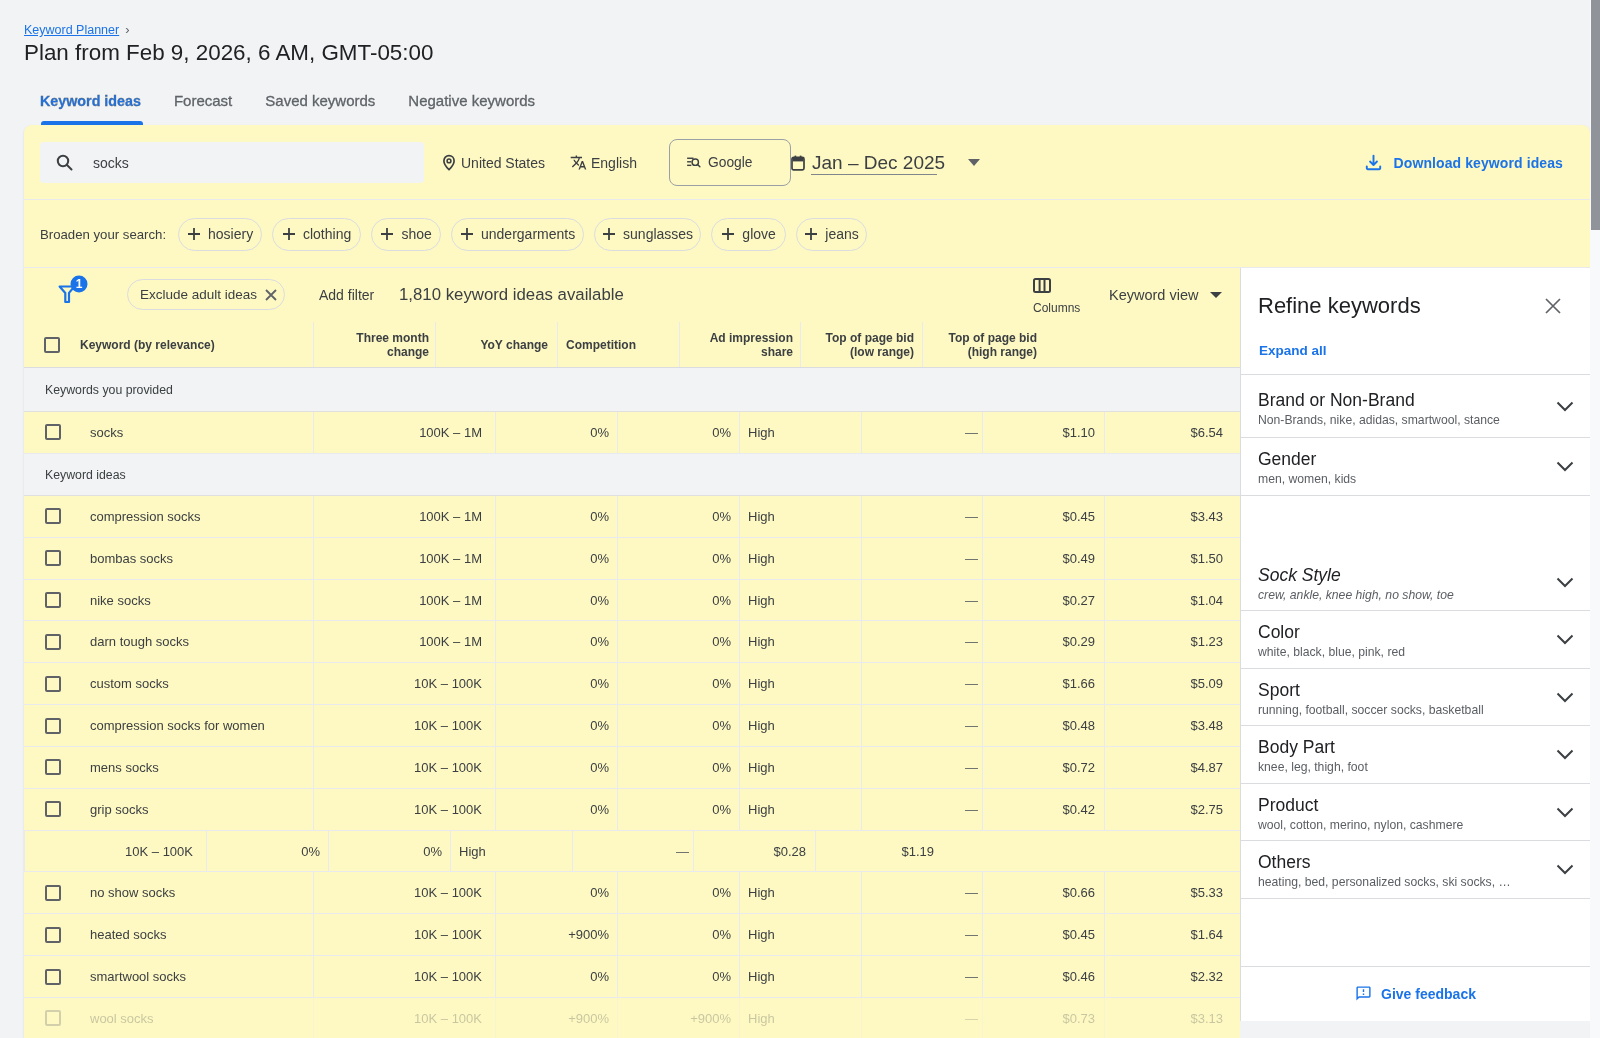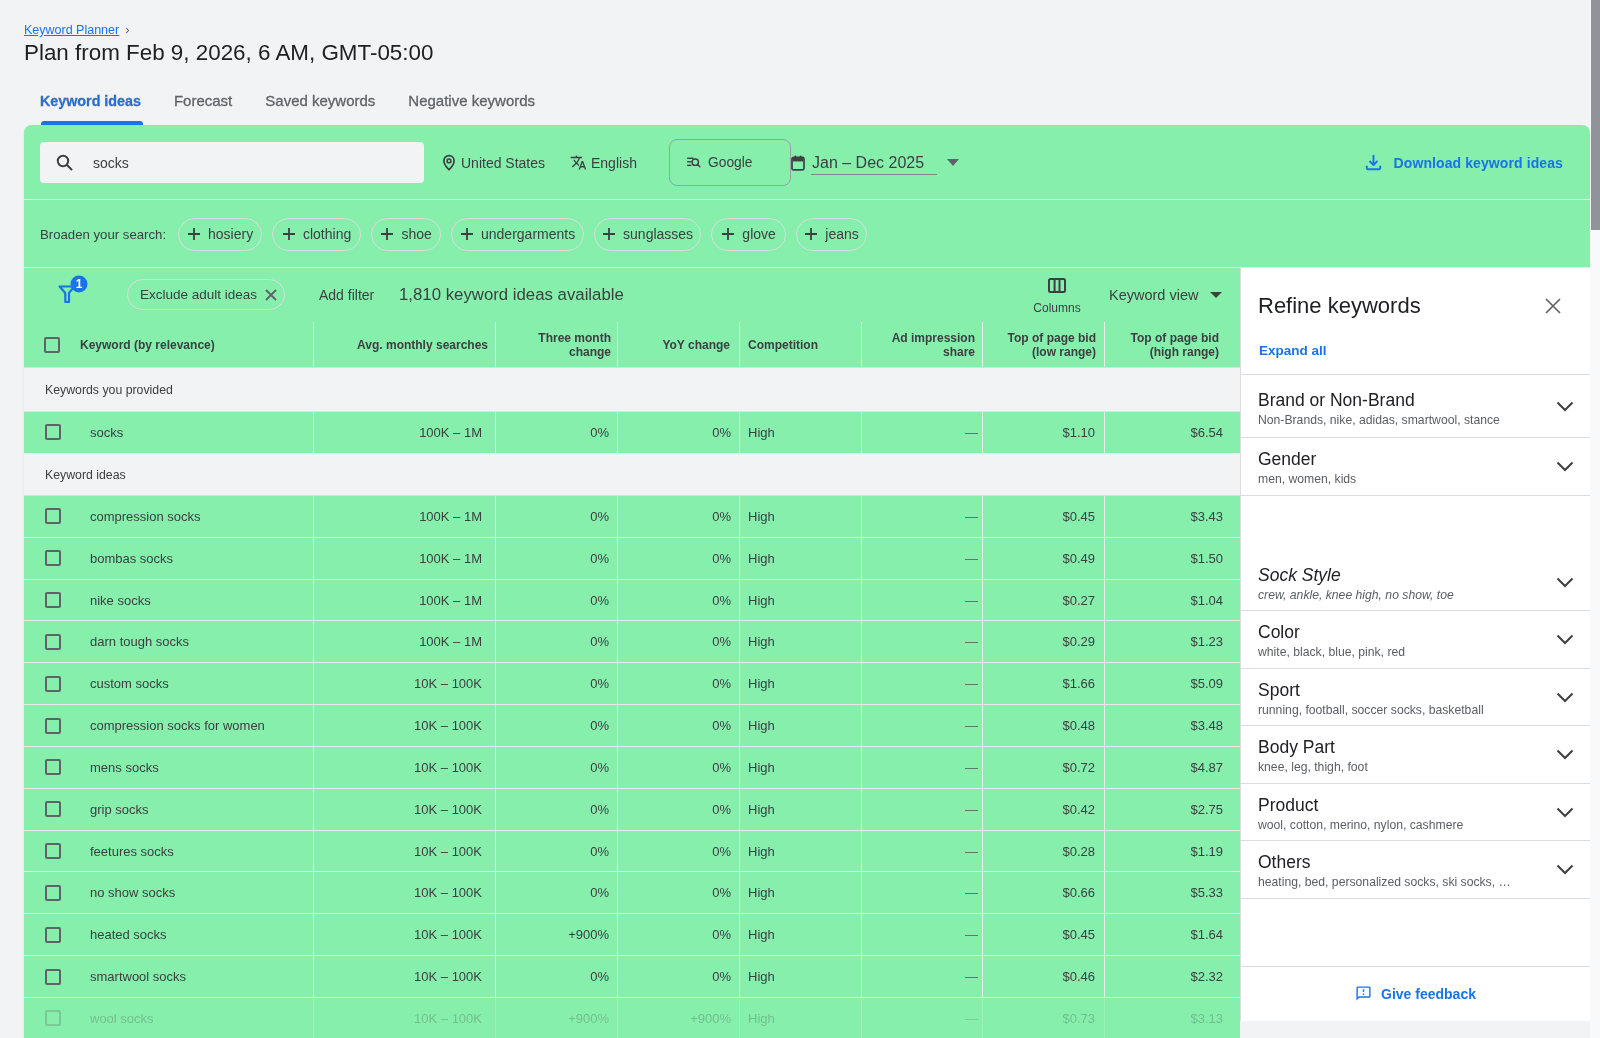--- a/index.html
+++ b/index.html
@@ -11,52 +11,52 @@
 .crumb a { color:#1a73e8; text-decoration:underline; }
 .crumb .chev { color:#5f6368; margin-left:6px; font-size:13px; }
 .title { position:absolute; left:24px; top:40px; font-size:22.4px; color:#202124; font-weight:400; letter-spacing:0; }
 
 .tabs { position:absolute; left:40px; top:92px; display:flex; }
 .tab { font-size:15px; color:#5f6368; margin-right:33px; -webkit-text-stroke:0.3px #5f6368; }
 .tab.active { color:#1a73e8; font-weight:700; font-size:14.3px; position:relative; padding-top:0.5px; }
 .tab.active .ul { position:absolute; left:1px; right:-2px; top:29px; height:4px; background:#1a73e8; border-radius:3px 3px 0 0; }
 
 
-.card { position:absolute; left:24px; top:125px; width:1566px; height:913px; background:#86efac; border-radius:8px 8px 0 0; box-shadow:0 1px 2px rgba(60,64,67,.15); }
+.card { position:absolute; left:24px; top:125px; width:1566px; height:913px; background:#fef9c3; border-radius:8px 8px 0 0; box-shadow:0 1px 2px rgba(60,64,67,.15); }
 
 
 .searchrow { position:absolute; left:0; top:0; width:100%; height:75px; border-bottom:1px solid #e8eaed; }
 .sinput { position:absolute; left:16px; top:17px; width:384px; height:41px; background:#f1f3f4; border-radius:4px; display:flex; align-items:center; }
 .sinput svg { margin-left:16px; }
 .sinput span { margin-left:20px; font-size:14px; color:#3c4043; }
 .opt { position:absolute; top:0; height:75px; display:flex; align-items:center; font-size:14px; color:#3c4043; }
 .opt svg { margin-right:4px; }
 .gbox { position:absolute; left:645px; top:14px; width:122px; height:47px; border:1px solid #9aa0a6; border-radius:8px; display:flex; align-items:center; padding-left:15px; font-size:13.8px; color:#3c4043; }
 .gbox svg { margin-right:6px; }
 .daterange { position:absolute; left:767px; top:0; height:75px; display:flex; align-items:center; }
-.daterange .dtxt { font-size:16px; color:#3c4043; margin-left:7px; }
+.daterange .dtxt { font-size:19px; color:#3c4043; margin-left:7px; }
 .dunder { position:absolute; left:787px; top:49px; width:126px; border-bottom:1px solid #80868b; }
 .dtri { width:0; height:0; border-left:6.5px solid transparent; border-right:6.5px solid transparent; border-top:7px solid #5f6368; margin-left:23px; }
 .dl { position:absolute; right:27px; top:0; height:75px; display:flex; align-items:center; color:#1a73e8; font-size:14px; font-weight:700; letter-spacing:0.1px; }
 .dl svg { margin-right:9px; }
 
 
 .broaden { position:absolute; left:0; top:76px; width:100%; height:67px; border-bottom:1px solid #e8eaed; display:flex; align-items:center; }
 .broaden .lbl { font-size:13.2px; color:#3c4043; margin-left:16px; }
 .chip { height:33px; border:1px solid #dadce0; border-radius:17px; display:flex; align-items:center; justify-content:center; font-size:14px; color:#3c4043; margin-left:10px; }
 .chip svg { margin-right:7px; }
 
 
 .filterrow { position:absolute; left:0; top:143px; width:1216px; height:54px; }
 .funnel { position:absolute; left:33px; top:7px; }
 .fchip { position:absolute; left:103px; top:11px; height:31px; border:1px solid #dadce0; border-radius:16px; display:flex; align-items:center; font-size:13.5px; color:#3c4043; padding:0 6px 0 12px; }
 .fchip svg { margin-left:7px; }
 .addfilter { position:absolute; left:295px; top:0; height:54px; display:flex; align-items:center; font-size:14px; color:#3c4043; }
 .kcount { position:absolute; left:375px; top:0; height:54px; display:flex; align-items:center; font-size:16.8px; color:#3c4043; }
-.colbtn { position:absolute; left:1009px; top:10px; width:48px; text-align:center; }
+.colbtn { position:absolute; left:1009px; top:10px; width:48px; }
 .colbtn .ctxt { font-size:12px; color:#3c4043; margin-top:4px; }
 .kview { position:absolute; left:1085px; top:0; height:54px; display:flex; align-items:center; font-size:14.5px; color:#3c4043; }
 .kview .tri { width:0; height:0; border-left:6px solid transparent; border-right:6px solid transparent; border-top:6.5px solid #3c4043; margin-left:12px; }
 
 
 .thead { position:absolute; left:0; top:197px; width:1216px; height:46px; border-bottom:1px solid #dadce0; display:flex; font-weight:700; font-size:12px; color:#3c4043; }
 .band { position:absolute; left:0; width:1216px; background:#f1f3f4; border-bottom:1px solid #e0e0e0; display:flex; align-items:center; font-size:12.3px; color:#3c4043; padding-left:21px; }
 .rows { position:absolute; left:0; top:371px; width:1216px; }
 .row { height:41.83px; border-bottom:1px solid #e8eaed; display:flex; align-items:center; font-size:13px; color:#3c4043; }
 .row.first { position:absolute; left:0; top:287px; width:1216px; }
@@ -212,21 +212,20 @@
           <line x1="6.6" y1="1" x2="6.6" y2="14" stroke="#3c4043" stroke-width="2"></line>
           <line x1="11.5" y1="1" x2="11.5" y2="14" stroke="#3c4043" stroke-width="2"></line>
         </svg>
       <div class="ctxt">Columns</div>
     </div>
     <div class="kview">Keyword view<span class="tri"></span></div>
   </div>
 
   <div class="thead">
     <div class="c c1"><span class="cb"></span>Keyword (by relevance)</div>
-    <div class="c c2">Avg. monthly searches</div>
     <div class="c c3">Three month<br>change</div>
     <div class="c c4">YoY change</div>
     <div class="c c5">Competition</div>
     <div class="c c6">Ad impression<br>share</div>
     <div class="c c7">Top of page bid<br>(low range)</div>
     <div class="c c8">Top of page bid<br>(high range)</div>
   </div>
 
   <div class="band" style="top:243px; height:44px;">Keywords you provided</div>
 
@@ -336,21 +335,20 @@
       <div class="c c3">0%</div>
       <div class="c c4">0%</div>
       <div class="c c5">High</div>
       <div class="c c6">
           <span class="dash">—</span>
         </div>
       <div class="c c7">$0.42</div>
       <div class="c c8">$2.75</div>
     </div>
     <div class="row">
-      <div class="c c1"><span class="cb"></span>feetures socks</div>
       <div class="c c2">10K – 100K</div>
       <div class="c c3">0%</div>
       <div class="c c4">0%</div>
       <div class="c c5">High</div>
       <div class="c c6">
           <span class="dash">—</span>
         </div>
       <div class="c c7">$0.28</div>
       <div class="c c8">$1.19</div>
     </div>

